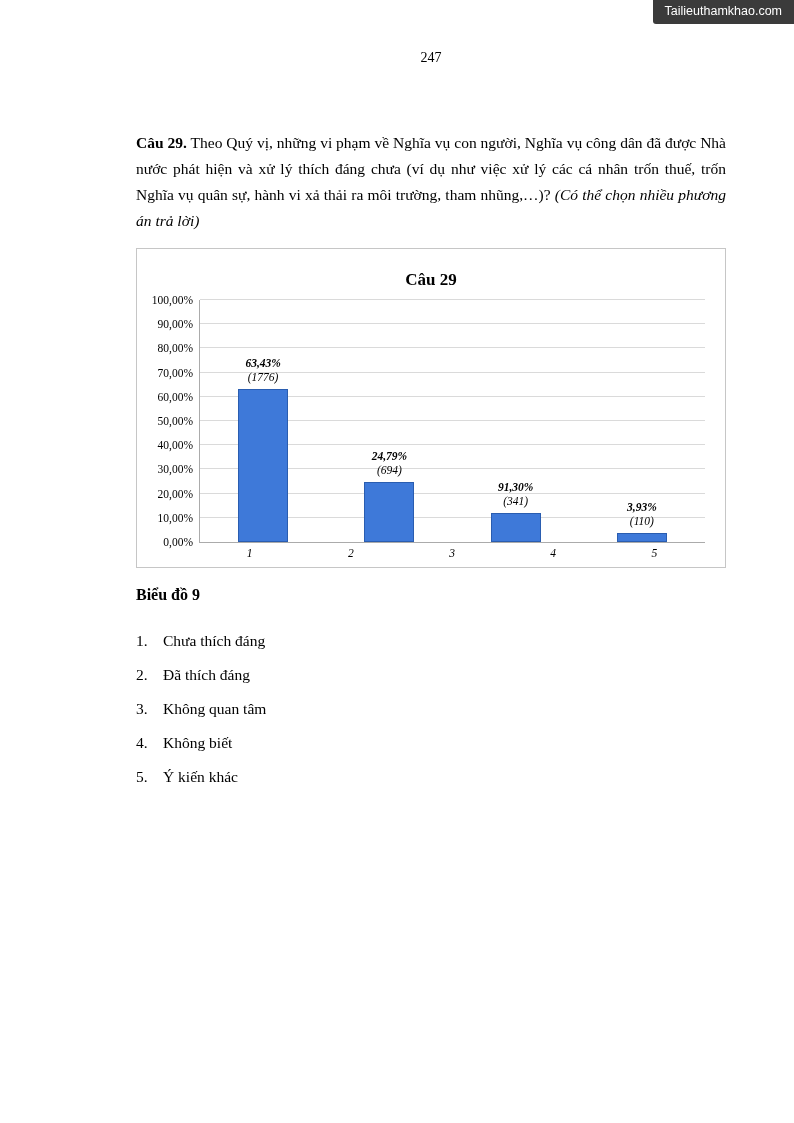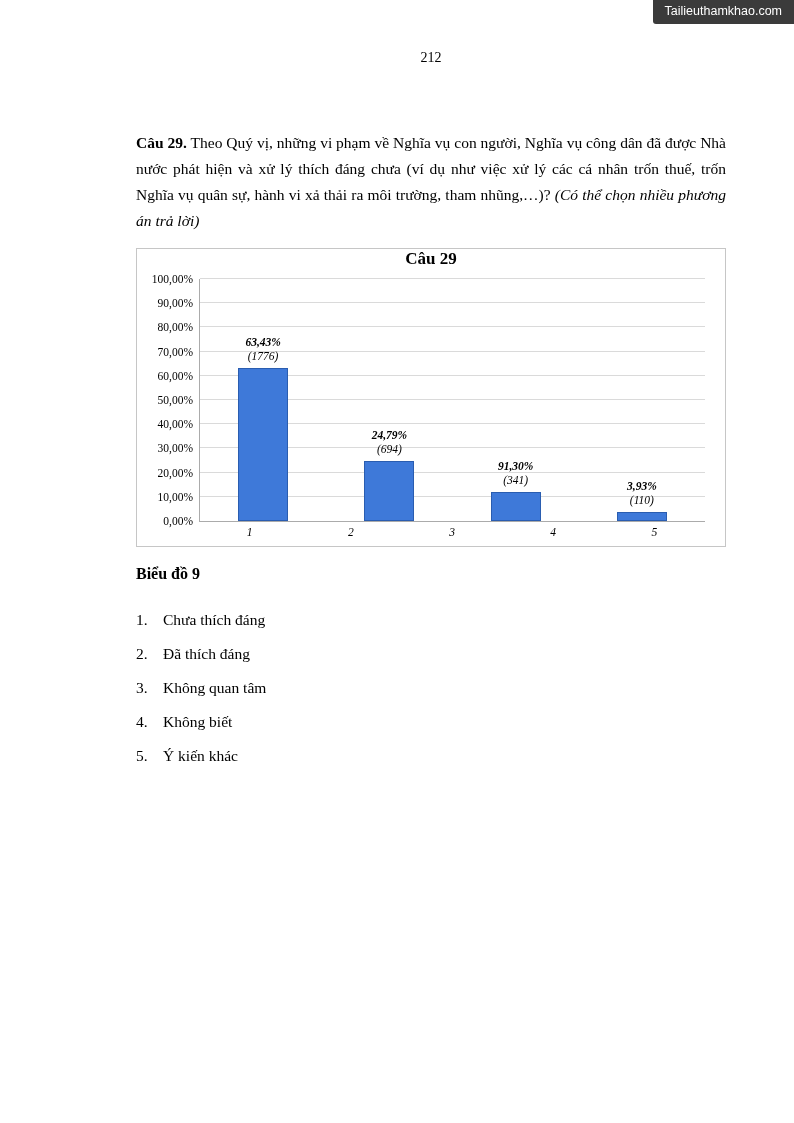--- a/index.html
+++ b/index.html
@@ -34,21 +34,21 @@
     font-size:15.5px;
     line-height:26px;
     text-align:justify;
   }
   .question .q-label{font-weight:bold;}
   .question .q-note{font-style:italic;}
 
   .chart-box{
     margin-top:14px;
     border:1px solid #c6c6c6;
-    padding:0 0 8px 0;
+    padding:21px 0 8px 0;
     background:#fff;
   }
   .chart-title{
     text-align:center;
     font-weight:bold;
     font-size:17px;
     margin-bottom:10px;
   }
   .chart-body{display:flex;}
   .y-axis{
@@ -117,21 +117,21 @@
 <body>
 
 <div class="page">
 
   <div class="watermark">
     <span>Tailieuthamkhao.com</span>
   </div>
 
   <div class="content">
 
-    <div class="page-number">212</div>
+    <div class="page-number">247</div>
 
     <p class="question"><span class="q-label">Câu 29.</span><span> Theo Quý vị, những vi phạm về Nghĩa vụ con người, Nghĩa vụ công dân đã được Nhà nước phát hiện và xử lý thích đáng chưa (ví dụ như việc xử lý các cá nhân trốn thuế, trốn Nghĩa vụ quân sự, hành vi xả thải ra môi trường, tham nhũng,…)? </span><span class="q-note">(Có thể chọn nhiều phương án trả lời)</span></p>
 
     <div class="chart-box">
       <div class="chart-title">Câu 29</div>
       <div class="chart-body">
 
         <div class="y-axis">
           <span class="ytick" style="--p:100">100,00%</span>
           <span class="ytick" style="--p:90">90,00%</span>

